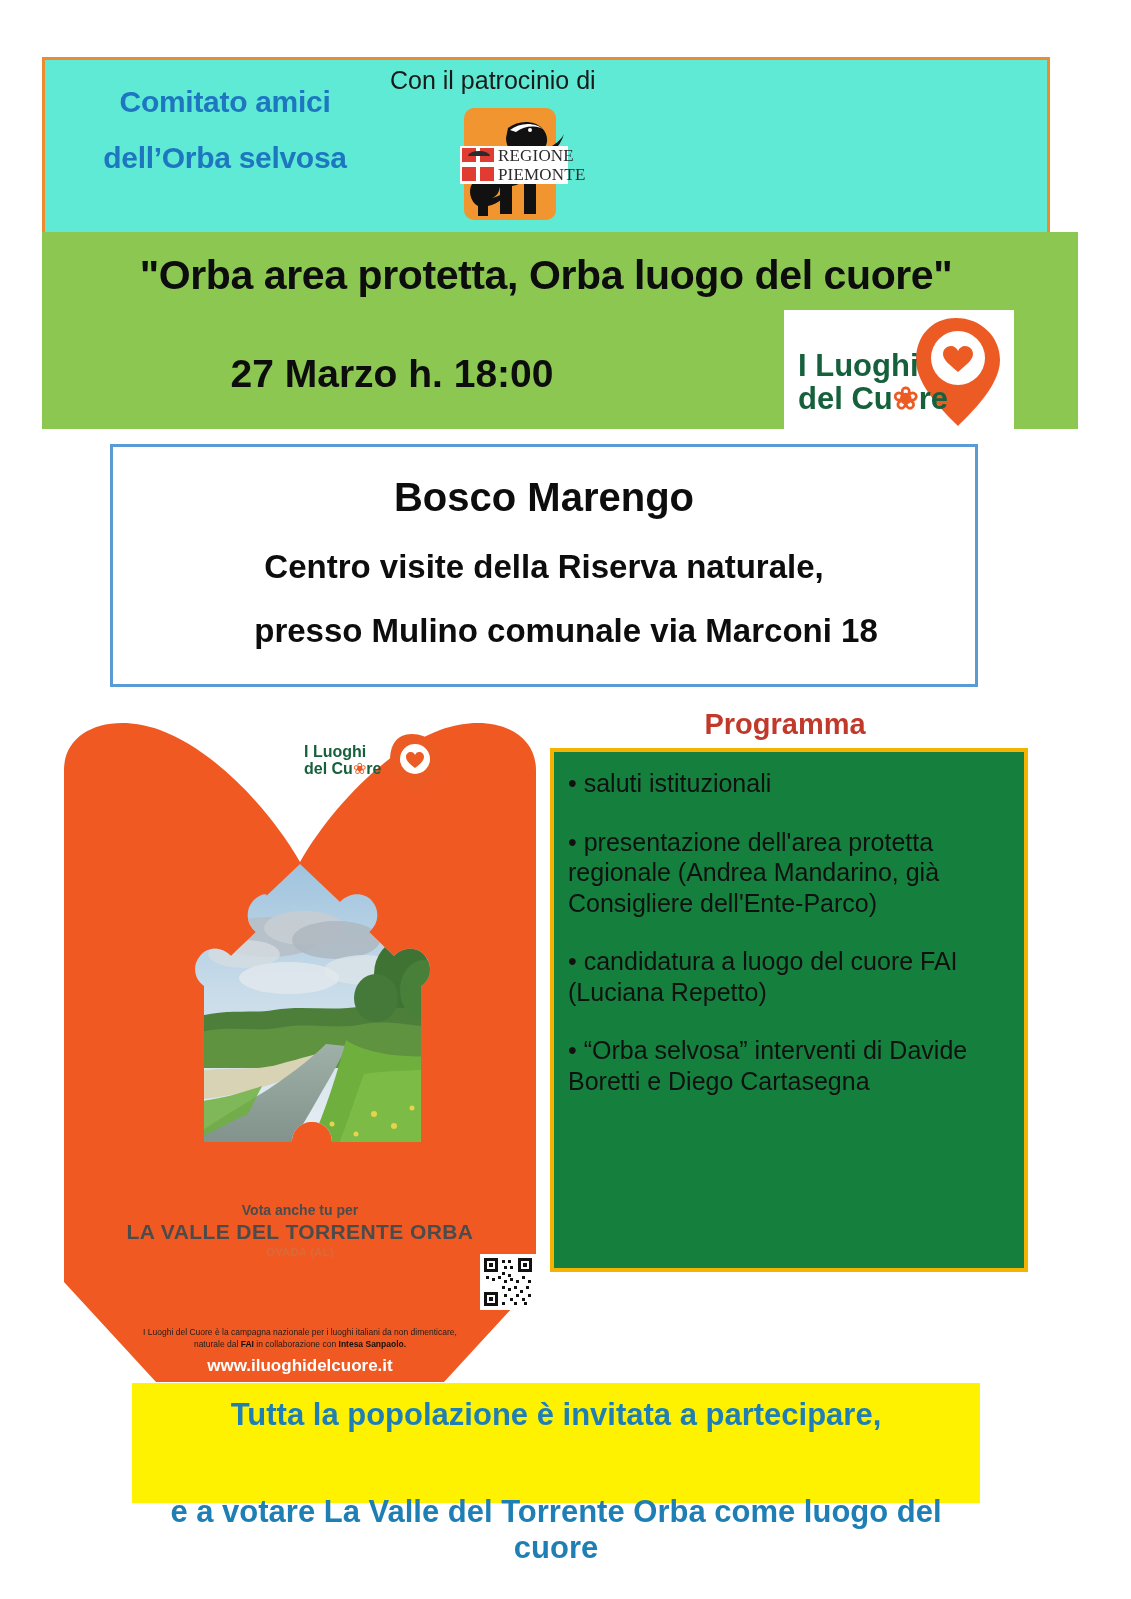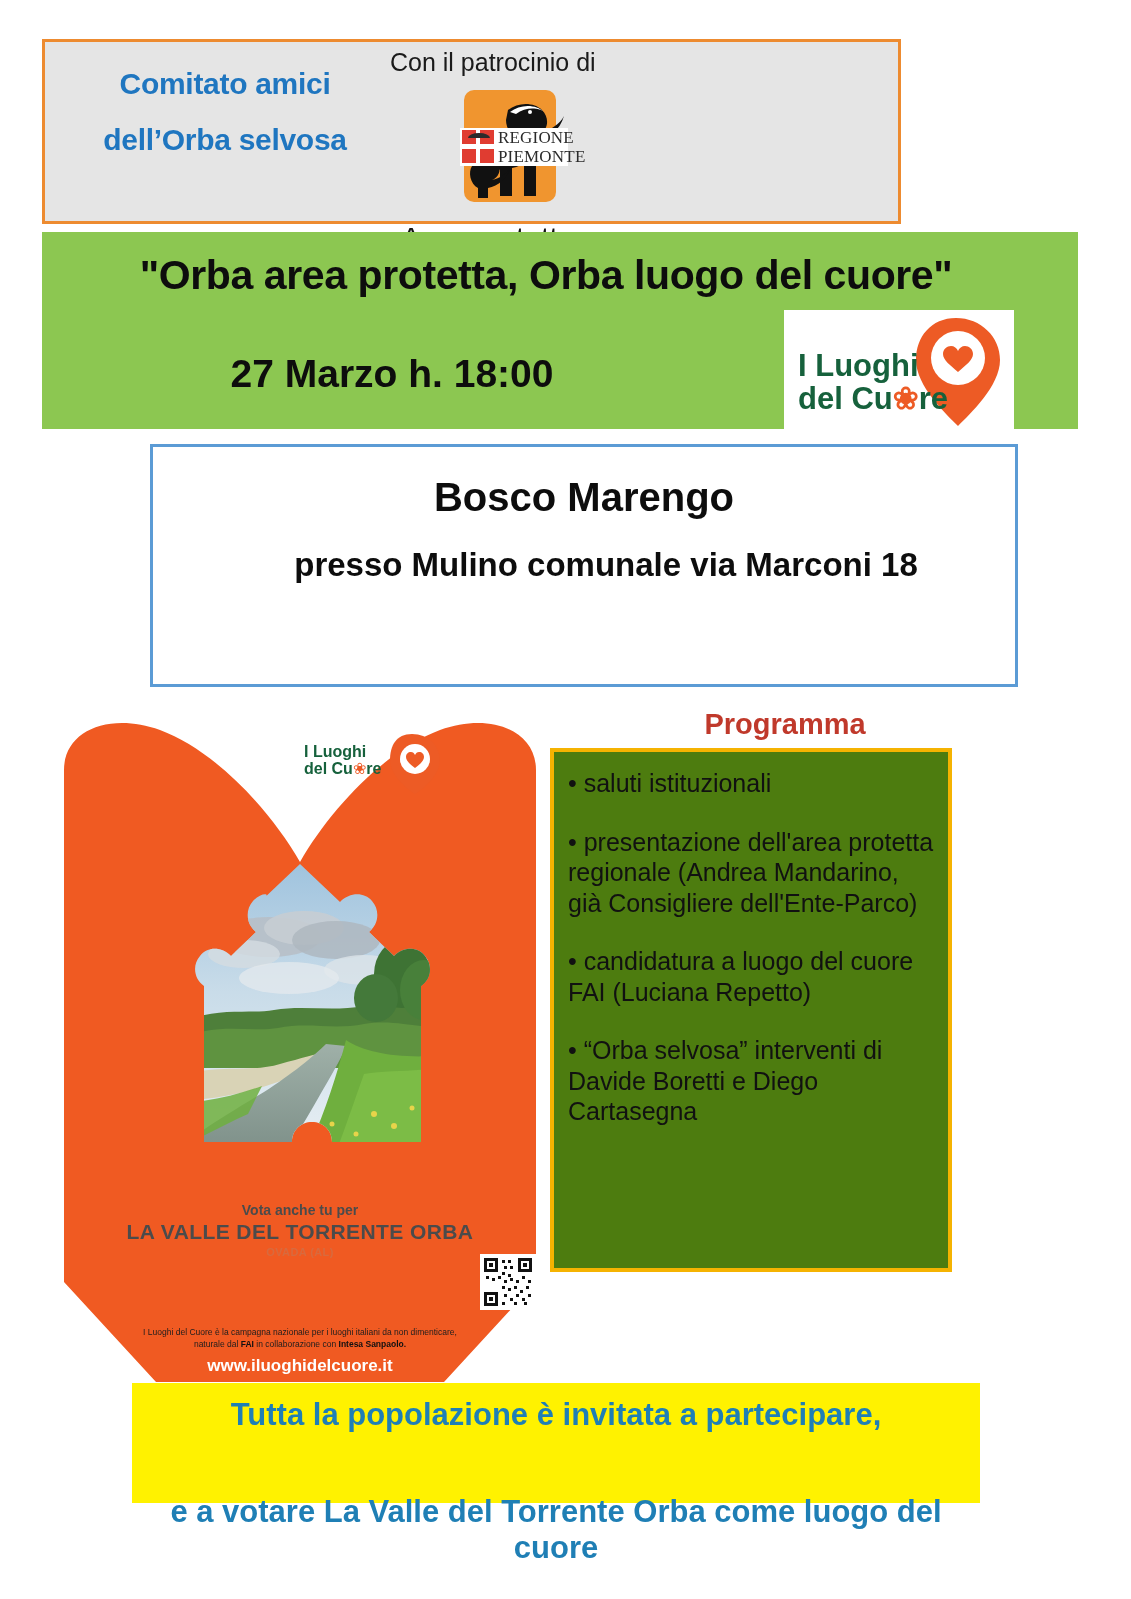--- a/index.html
+++ b/index.html
@@ -4,22 +4,22 @@
 <style>
   html,body{margin:0;padding:0;background:#ffffff;}
   body{
     width:1131px;height:1599px;position:relative;overflow:hidden;
     font-family:"Liberation Sans","DejaVu Sans",sans-serif;
     background:#ffffff;
   }
 
   
   #header-box{
-    position:absolute;left:42px;top:39px;width:859px;height:185px;
-    border:3px solid #ED8B30;background:#e5e5e5;box-sizing:border-box;
+    position:absolute;left:42px;top:57px;width:1008px;height:185px;
+    border:3px solid #ED8B30;background:#5eead4;box-sizing:border-box;
   }
   #organizer{
     position:absolute;left:20px;top:14px;width:320px;
     color:#1F76C0;font-weight:bold;font-size:30px;line-height:56px;
     text-align:center;letter-spacing:-0.3px;
   }
   #organizer div{white-space:nowrap;}
   #patronage-label{
     position:absolute;left:345px;top:6px;font-size:25px;color:#1a1a1a;
     font-family:"Liberation Sans",sans-serif;
@@ -74,21 +74,20 @@
   #luoghi-badge{
     position:absolute;left:742px;top:78px;width:230px;height:119px;
     background:#ffffff;
   }
 
   
   #location-box{
     position:absolute;left:110px;top:444px;width:868px;height:243px;
     border:3px solid #5B9BD5;background:#ffffff;box-sizing:border-box;
     text-align:center;
-    margin-left:40px;
   }
   #venue-name{margin-top:28px;font-size:40px;font-weight:bold;color:#0d0d0d;}
   #venue-line1{margin-top:28px;font-size:33px;font-weight:bold;color:#0d0d0d;}
   #venue-line2{margin-top:26px;font-size:33px;font-weight:bold;color:#0d0d0d;padding-left:44px;}
 
   
   #flyer{
     position:absolute;left:64px;top:722px;width:472px;height:660px;
   }
   #flyer svg{position:absolute;left:0;top:0;}
@@ -117,22 +116,22 @@
     position:absolute;left:0;top:634px;width:472px;text-align:center;
     color:#ffffff;font-size:17px;font-weight:bold;
   }
 
   
   #programma-title{
     position:absolute;left:550px;top:708px;width:470px;text-align:center;
     color:#C0392B;font-size:29px;font-weight:bold;
   }
   #programma-box{
-    position:absolute;left:550px;top:748px;width:402px;height:524px;
-    background:#4d7c0f;border:4px solid #F5B301;box-sizing:border-box;
+    position:absolute;left:550px;top:748px;width:478px;height:524px;
+    background:#15803d;border:4px solid #F5B301;box-sizing:border-box;
     padding:16px 12px 0 14px;
   }
   .prog-item{
     font-size:25px;color:#111111;line-height:1.22;margin-bottom:28px;
   }
 
   
   #yellow-banner{
     position:absolute;left:132px;top:1383px;width:848px;height:120px;
     background:#FFF200;text-align:center;
@@ -262,20 +261,21 @@
     </svg>
     <div class="lc-text" style="position:absolute;left:14px;top:40px;font-size:31px;color:#16613C;font-weight:bold;line-height:1.05;font-family:'Liberation Sans',sans-serif;">
       <div>I Luoghi</div>
       <div><span>del Cu</span><span style="color:#ED5B25;">❀</span><span>re</span></div>
     </div>
   </div>
 </div>
 
 <div id="location-box">
   <div id="venue-name">Bosco Marengo</div>
+  <div id="venue-line1">Centro visite della Riserva naturale,</div>
   <div id="venue-line2">presso Mulino comunale via Marconi 18</div>
 </div>
 
 <div id="flyer">
   <svg width="472" height="660" viewBox="0 0 472 660" aria-hidden="true">
     <defs>
       <clipPath id="heartClip">
         <path d="M0 48
                  C0 8, 46 -10, 96 8
                  C150 28, 205 86, 236 140

